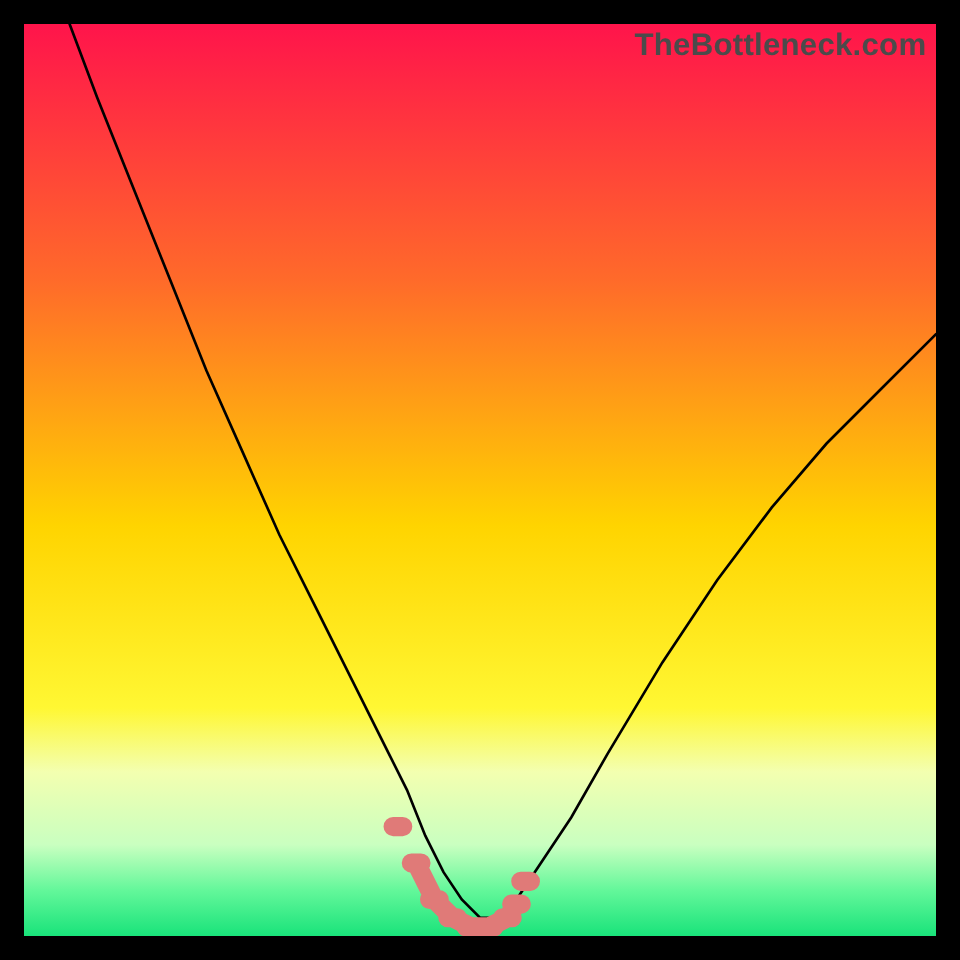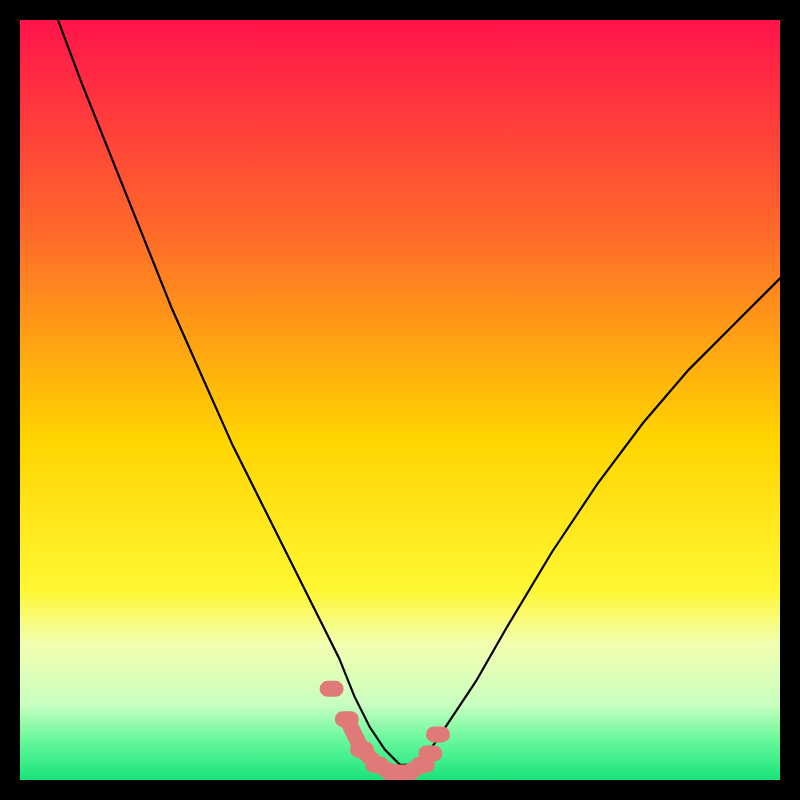--- a/index.html
+++ b/index.html
@@ -45,13 +45,14 @@
           <stop offset="82%" stop-color="#f3ffb0"></stop>
           <stop offset="90%" stop-color="#c9ffc0"></stop>
           <stop offset="95%" stop-color="#63f79a"></stop>
           <stop offset="100%" stop-color="#19e37a"></stop>
         </linearGradient>
     </defs>
     <rect id="bg-rect" x="0" y="0" width="760" height="760" fill="url(#bg-grad)"></rect>
     <path id="curve-path" fill="none" stroke="#000" stroke-width="2.2" stroke-linecap="round" d="M38.0 0.0 L60.8 60.8 L91.2 136.8 L121.6 212.8 L152.0 288.8 L182.4 357.2 L212.8 425.6 L243.2 486.4 L273.6 547.2 L304.0 608.0 L319.2 638.4 L334.4 676.4 L349.6 706.8 L364.8 729.6 L380.0 744.8 L395.2 744.8 L410.4 729.6 L425.6 706.8 L456.0 661.2 L486.4 608.0 L532.0 532.0 L577.6 463.6 L623.2 402.8 L668.8 349.6 L714.4 304.0 L760.0 258.4 "></path>
     <path id="marker-path" fill="none" stroke="#e07a78" stroke-width="16" stroke-linecap="round" stroke-linejoin="round" d="M307.6 668.8 L315.6 668.8 M322.8 699.2 L330.8 699.2 M338.0 729.6 L346.0 729.6 M353.2 744.8 L361.2 744.8 M368.4 752.4 L376.4 752.4 M383.6 752.4 L391.6 752.4 M398.8 744.8 L406.8 744.8 M406.4 733.4 L414.4 733.4 M414.0 714.4 L422.0 714.4 M326.8 699.2 L342.0 729.6 L357.2 744.8 L372.4 752.4 L387.6 752.4 L402.8 744.8 L410.4 733.4 "></path>
   </svg>
+  <div class="watermark">TheBottleneck.com</div>
 </div>
 
 </body></html>

